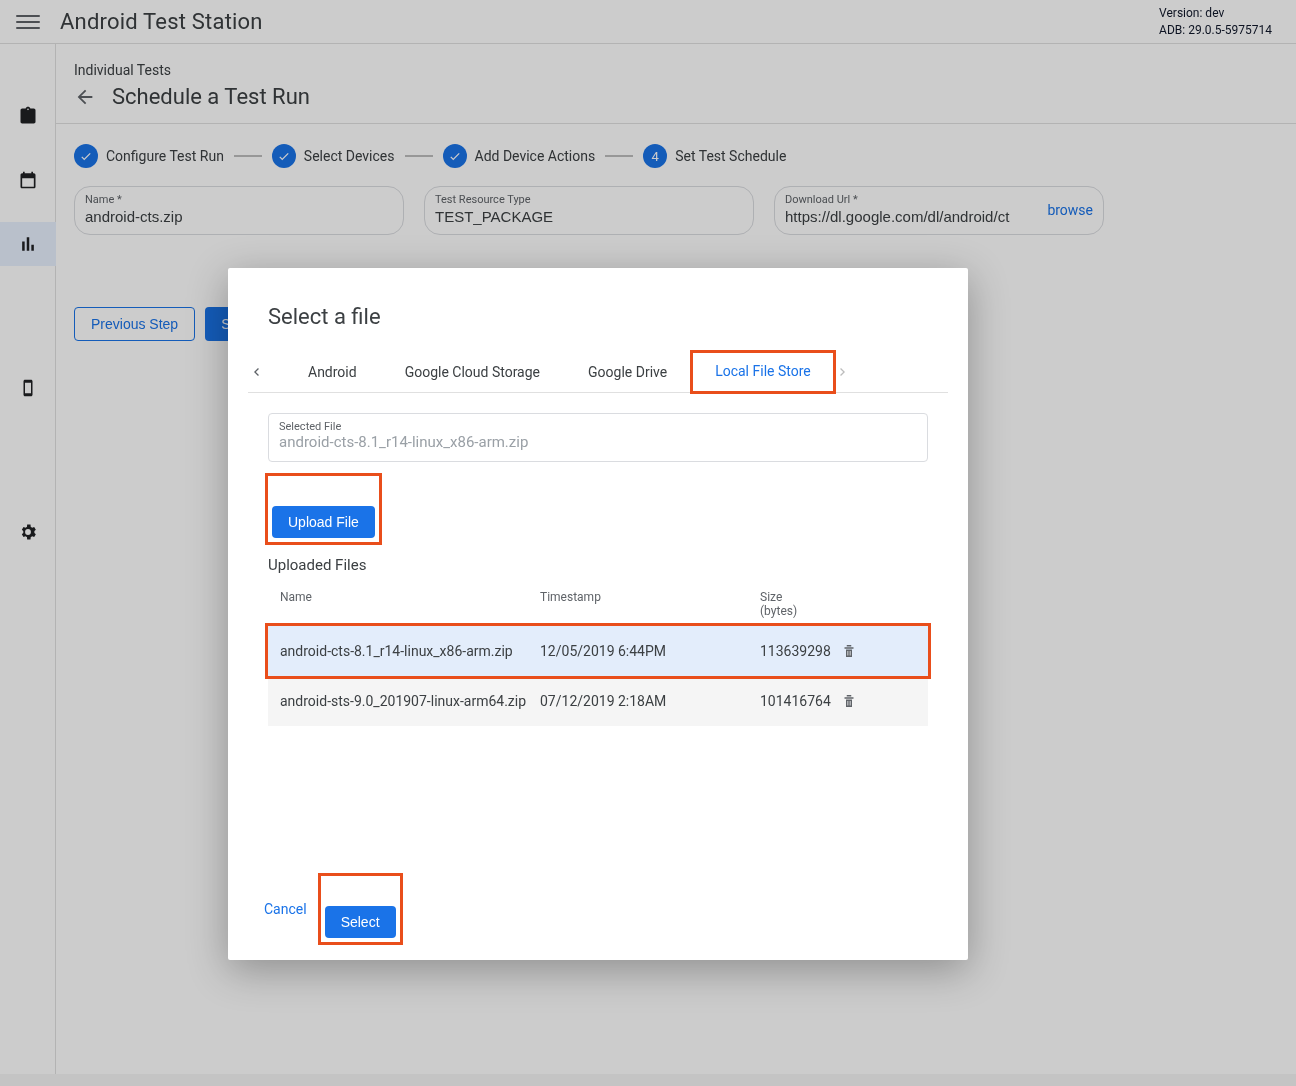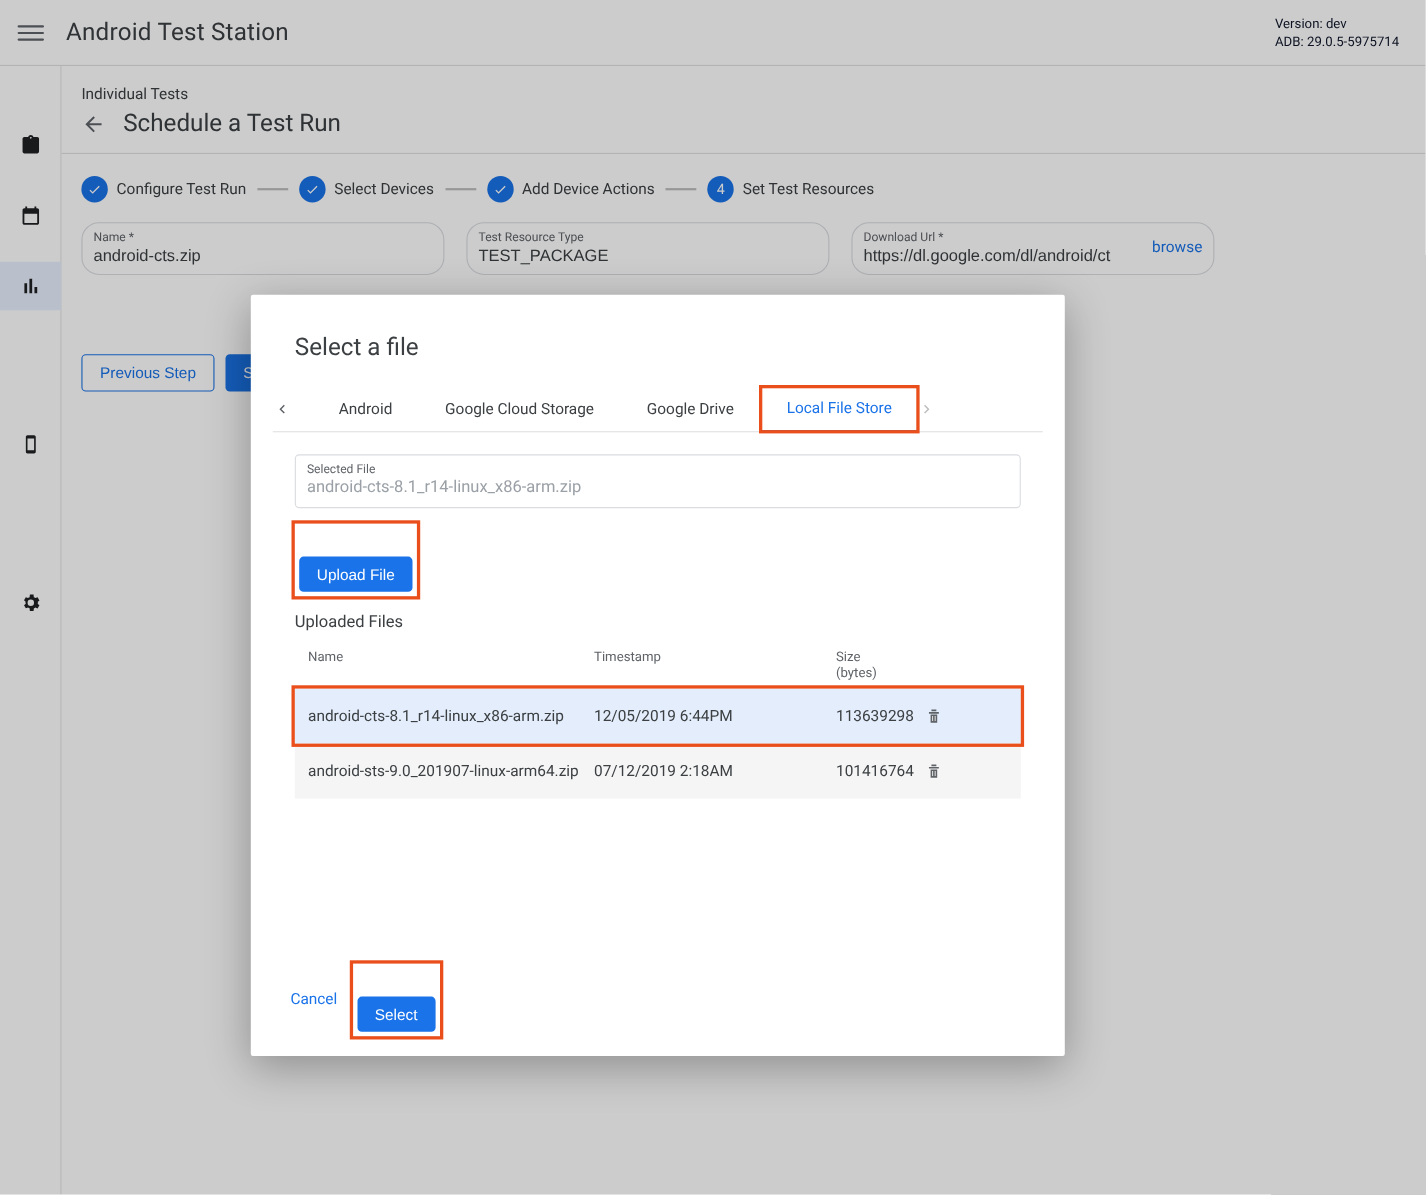--- a/index.html
+++ b/index.html
@@ -6,21 +6,21 @@
 body {
   font-family: Roboto, "Helvetica Neue", Arial, sans-serif;
   background: #f5f5f5;
   width: 1296px;
   height: 1086px;
   overflow: hidden;
   color: #202124;
   position: relative;
 }
 .topbar {
-  height: 60px;
+  height: 44px;
   background: #fff;
   display: flex;
   align-items: center;
   padding: 0 16px;
   border-bottom: 1px solid #e0e0e0;
 }
 .hamburger {
   width: 24px; height: 24px; margin-right: 20px;
   display: flex; flex-direction: column; justify-content: center; gap: 4px;
   cursor: pointer;
@@ -203,21 +203,21 @@
         <div class="step-circle">
           <svg width="14" height="14" viewBox="0 0 24 24" fill="#fff">
               <path d="M9 16.2l-3.5-3.5L4 14.2l5 5 11-11-1.5-1.5z"></path>
             </svg>
         </div>
         <div class="step-label">Add Device Actions</div>
       </div>
       <div class="step-line"></div>
       <div class="step">
         <div class="step-circle">4</div>
-        <div class="step-label">Set Test Resources</div>
+        <div class="step-label">Set Test Schedule</div>
       </div>
     </div>
 
     <div class="form-row">
       <div class="field name">
         <div class="field-label">Name *</div>
         <input class="field-input" value="android-cts.zip" style="">
       </div>
       <div class="field type">
         <div class="field-label">Test Resource Type</div>

